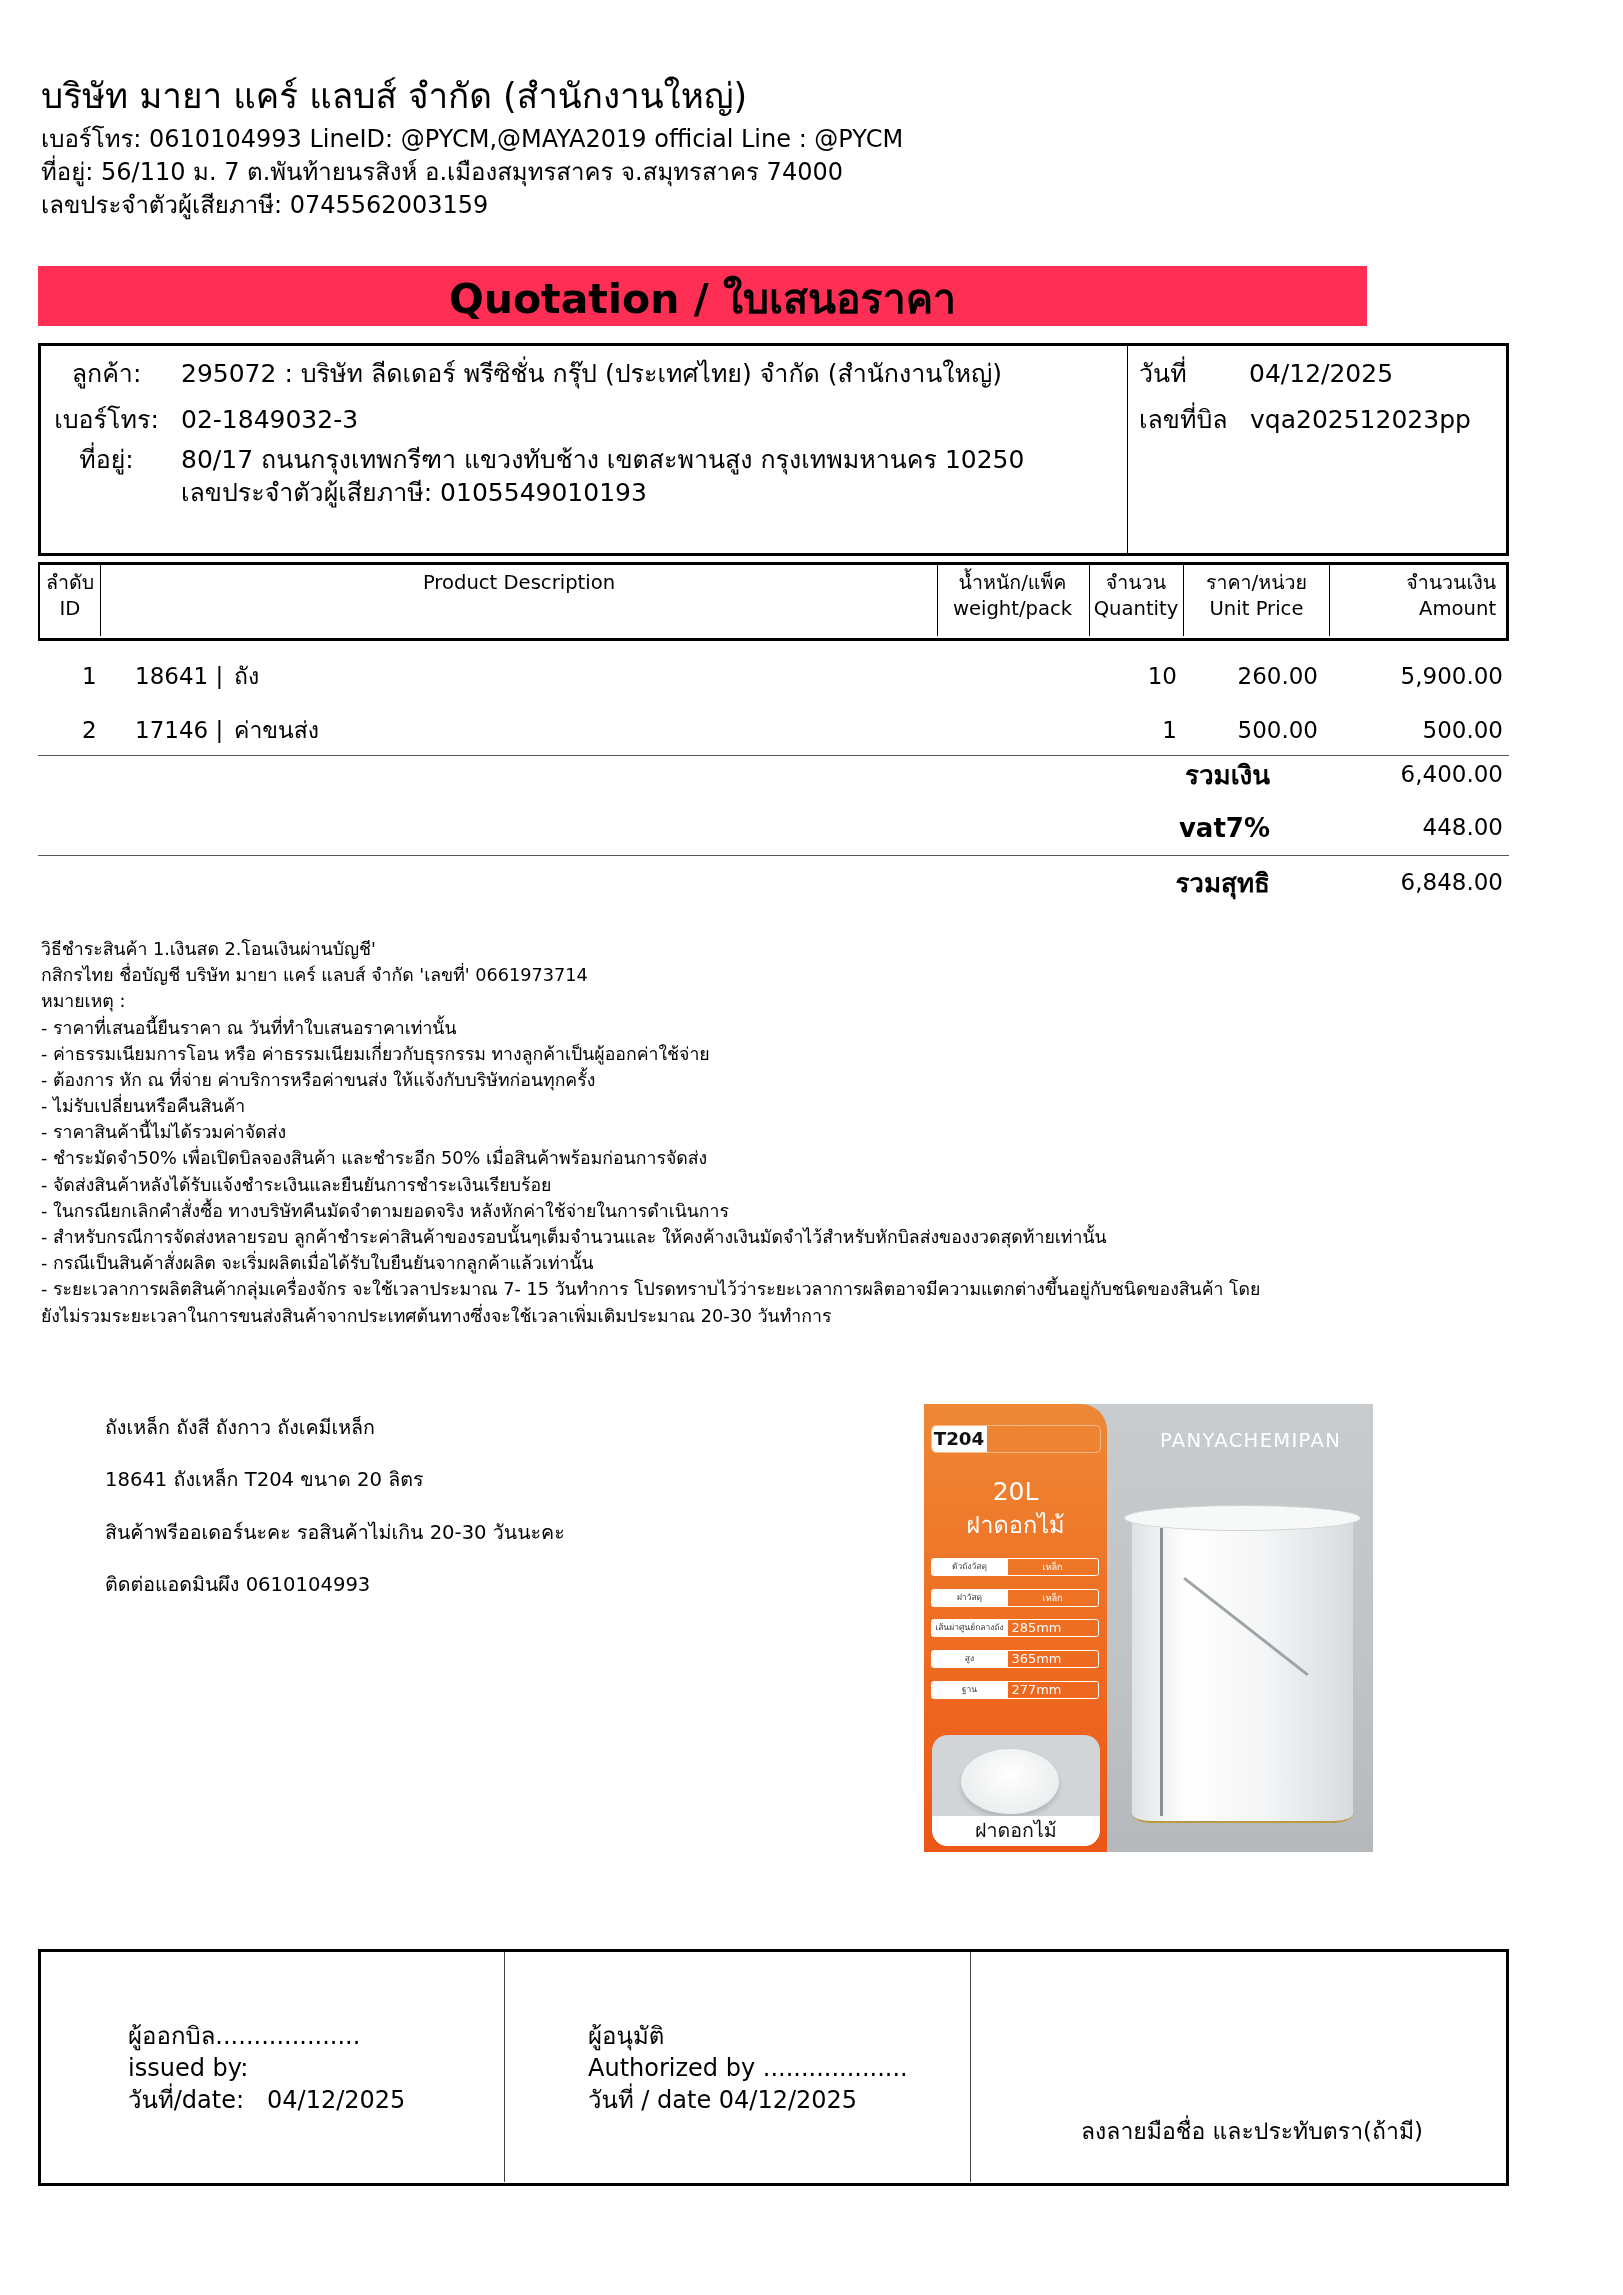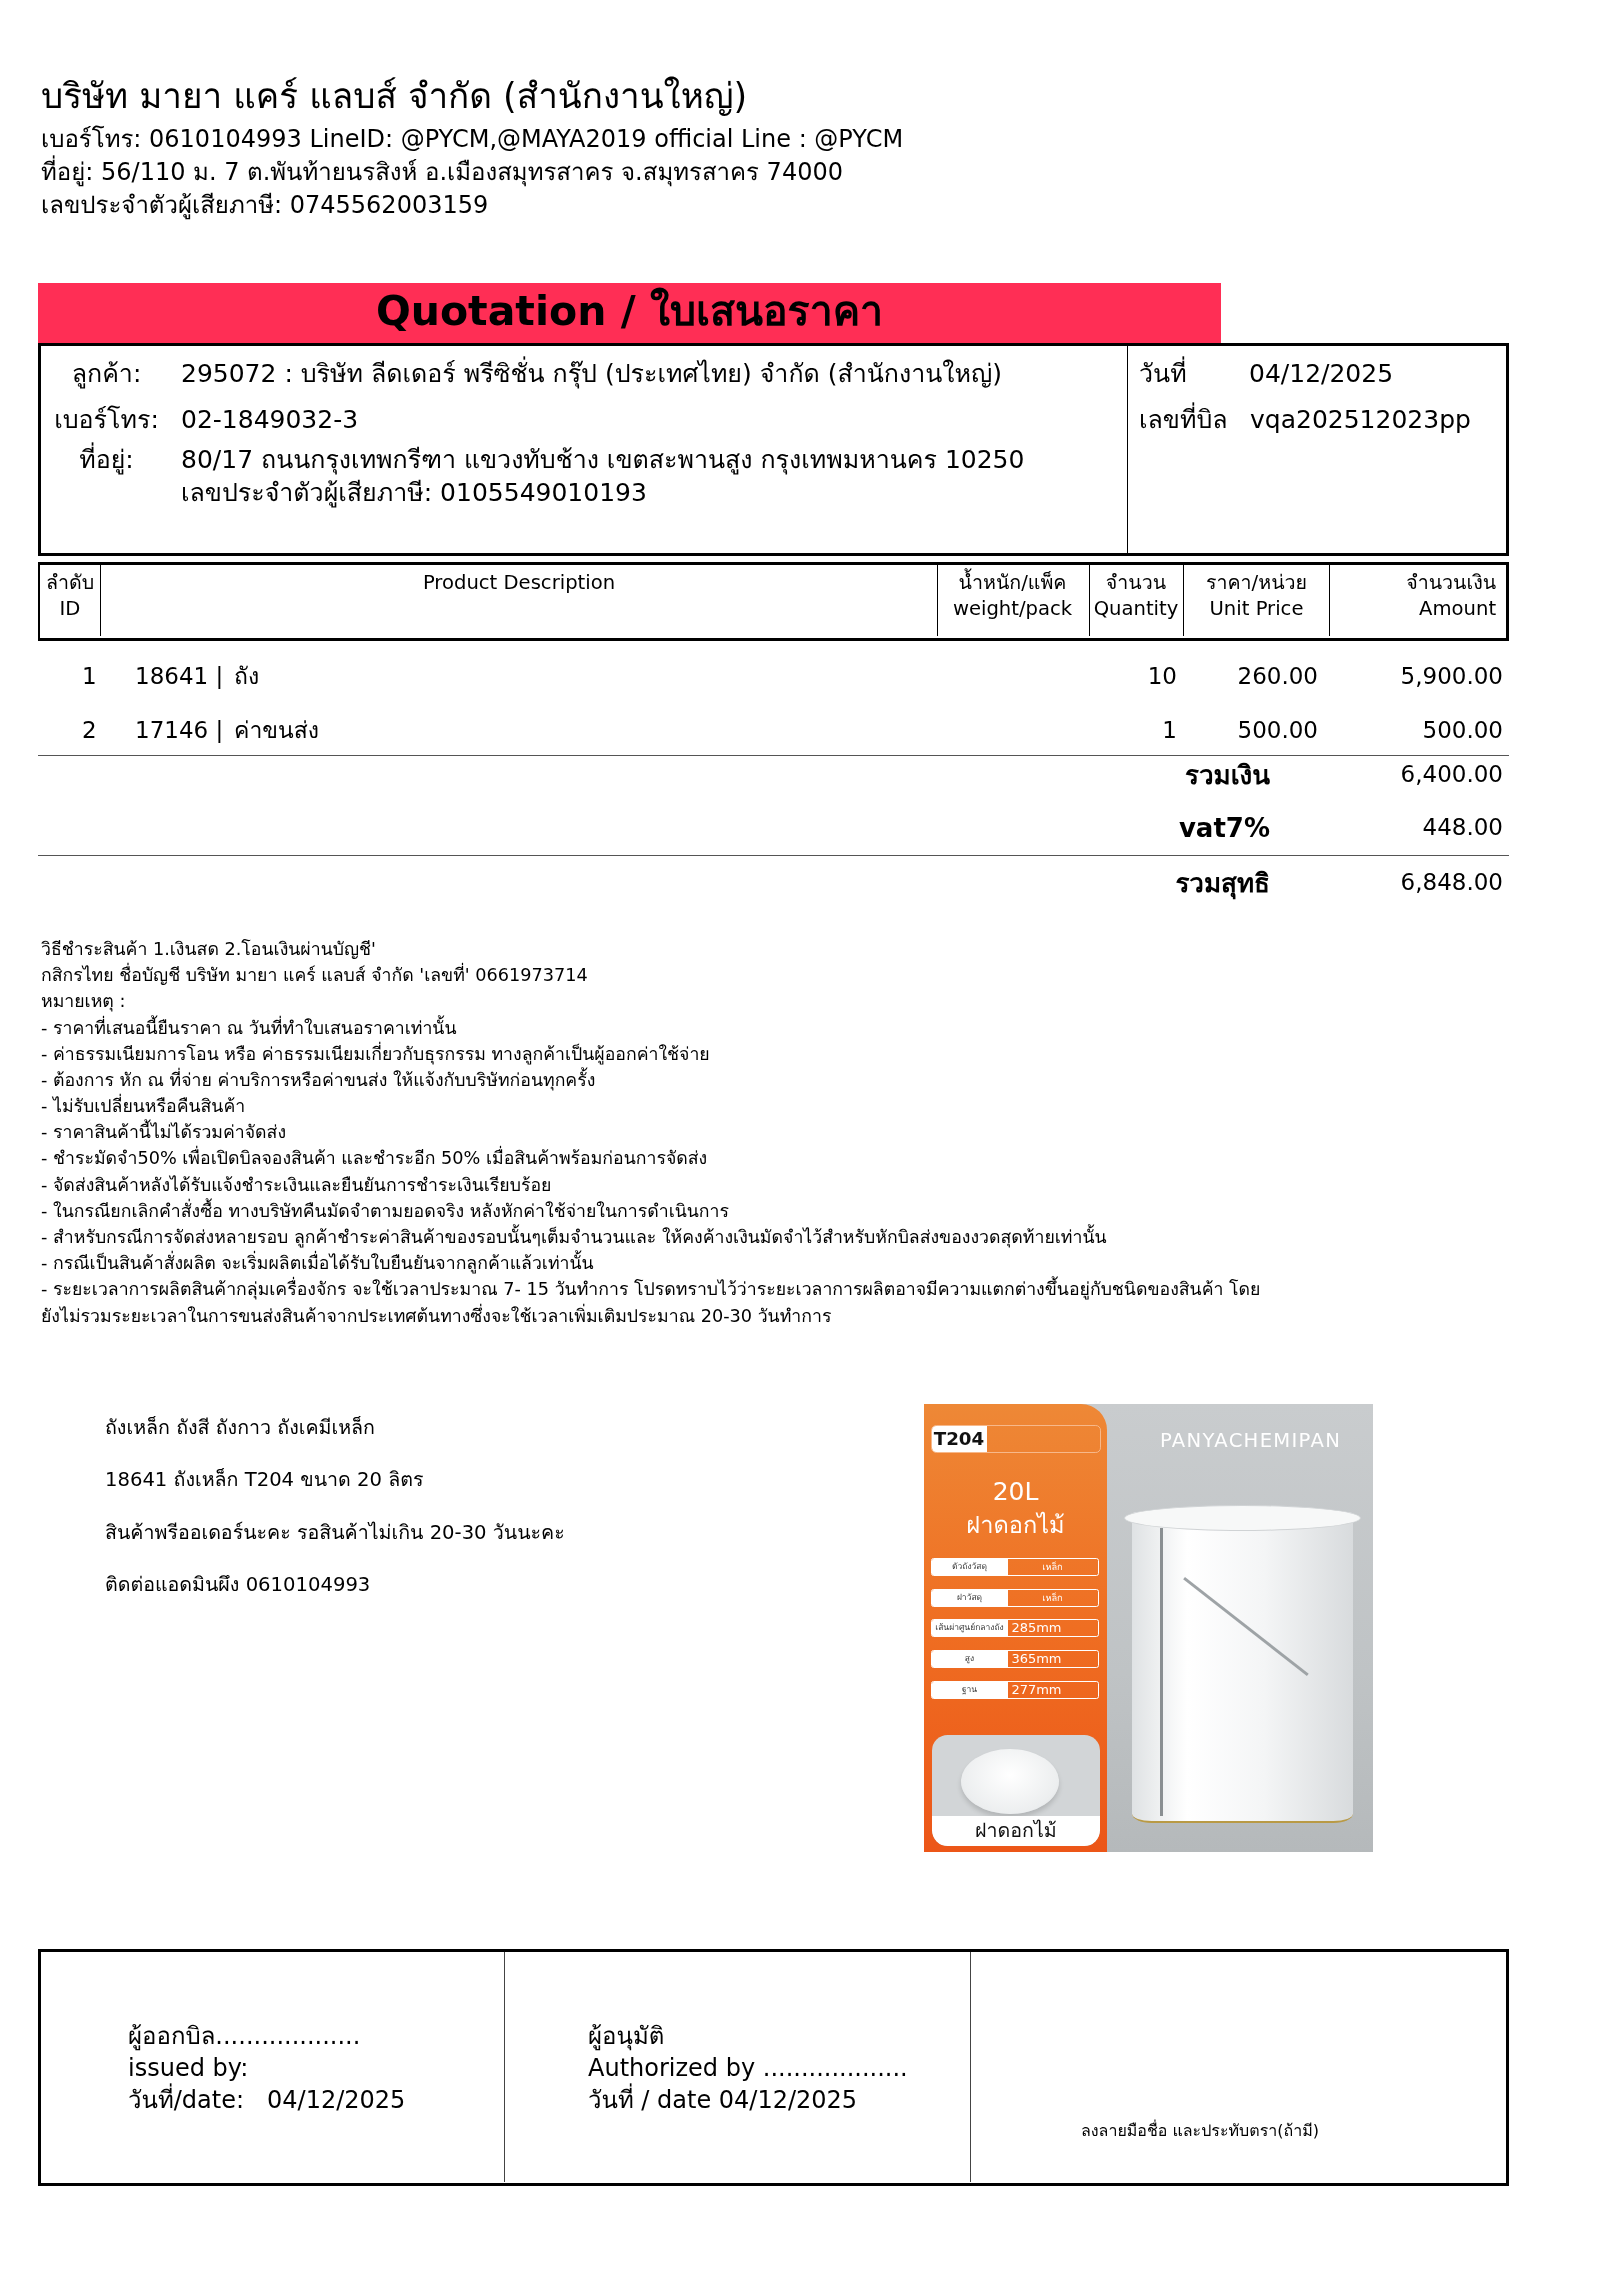--- a/index.html
+++ b/index.html
@@ -13,23 +13,23 @@
       overflow: hidden;
     }
     .abs { position: absolute; }
 
     
     .company-name { left: 41px; top: 73px; font-size: 35px; line-height: 46px; white-space: nowrap; }
     .company-line { left: 41px; font-size: 24px; line-height: 33px; white-space: nowrap; }
 
     
     .title-banner {
-      left: 38px; top: 283px; width: 1183px; height: 60px;
+      left: 38px; top: 266px; width: 1329px; height: 60px;
       background: #ff2e55;
-      display: flex; align-items: flex-end; justify-content: center;
+      display: flex; align-items: flex-start; justify-content: center;
     }
     .title-banner span { font-size: 41px; font-weight: bold; color: #000; }
 
     
     .customer-box {
       left: 38px; top: 343px; width: 1471px; height: 213px;
       border: 3.9px solid #000;
     }
     .customer-divider { left: 1127px; top: 343px; width: 1.3px; height: 213px; background: #000; }
     .cust-label { font-size: 25px; line-height: 33px; white-space: nowrap; text-align: center; width: 131px; }
@@ -116,21 +116,21 @@
       transform-origin: 0 0; transform: rotate(38deg);
     }
 
     
     .sig-box {
       left: 38px; top: 1949px; width: 1471px; height: 237px;
       border: 3.3px solid #000; border-top-width: 3.3px; border-bottom-width: 3.9px;
     }
     .sig-div { position: absolute; top: 0; width: 1.3px; height: 230px; background: #444; }
     .sig-text { font-size: 24px; line-height: 31px; white-space: nowrap; }
-    .sig-small { font-size: 16px; line-height: 26px; white-space: nowrap; }
+    .sig-small { font-size: 23px; line-height: 26px; white-space: nowrap; }
   </style>
 </head>
 <body>
 
 <div class="abs company-name">บริษัท มายา แคร์ แลบส์ จำกัด (สำนักงานใหญ่)</div>
 <div class="abs company-line" style="top:123px;">เบอร์โทร: 0610104993  LineID: @PYCM,@MAYA2019 official Line : @PYCM</div>
 <div class="abs company-line" style="top:156px;">ที่อยู่: 56/110 ม. 7  ต.พันท้ายนรสิงห์ อ.เมืองสมุทรสาคร จ.สมุทรสาคร 74000</div>
 <div class="abs company-line" style="top:189px;">เลขประจำตัวผู้เสียภาษี: 0745562003159</div>
 
 <div class="abs title-banner">

